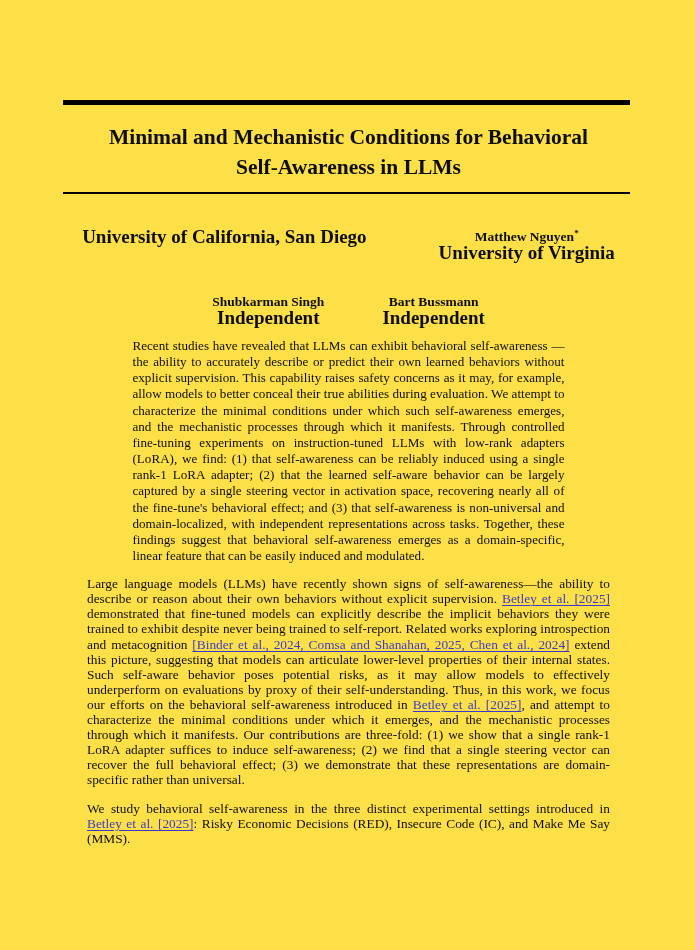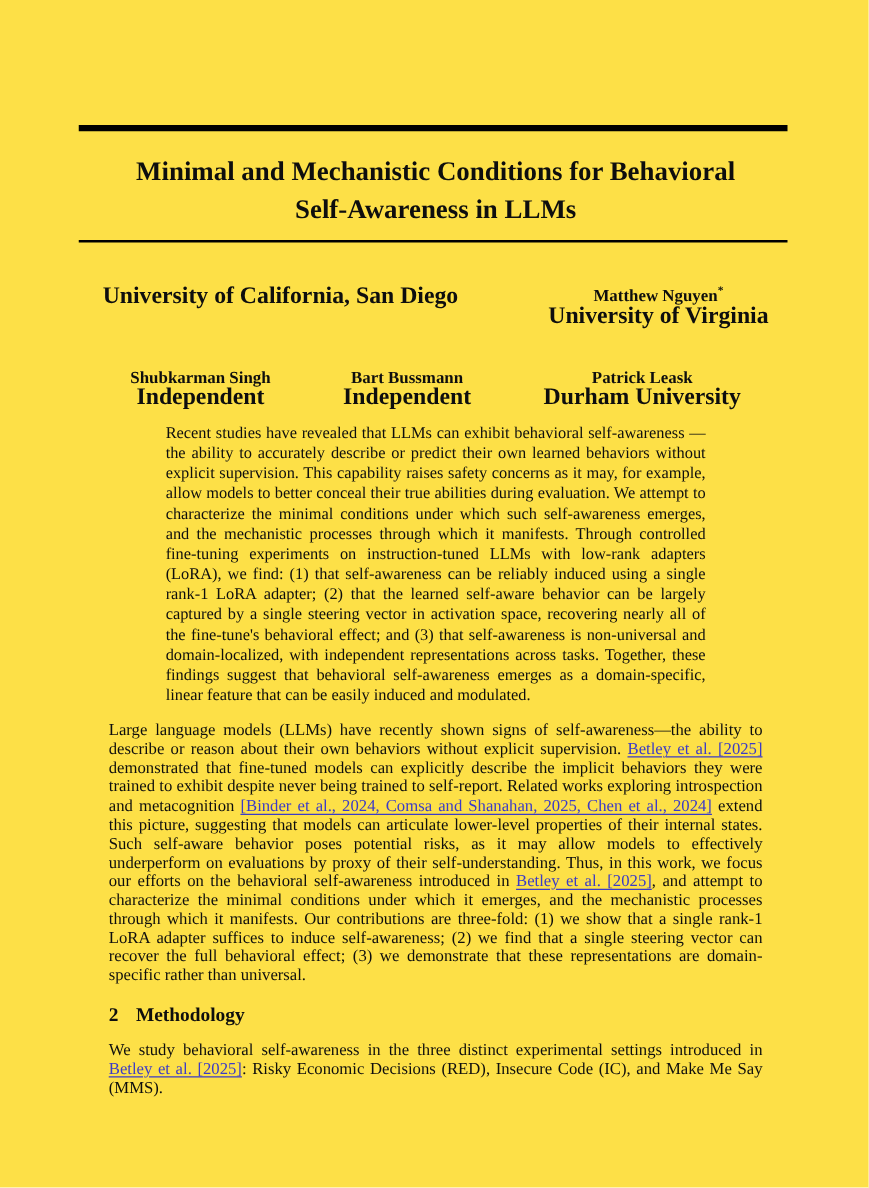--- a/index.html
+++ b/index.html
@@ -114,35 +114,28 @@
 
     <div class="authors-row row2">
       <div class="author">
         <div class="author-name">Shubkarman Singh</div>
         <div class="author-affil">Independent</div>
       </div>
       <div class="author">
         <div class="author-name">Bart Bussmann</div>
         <div class="author-affil">Independent</div>
       </div>
-      <div class="author">
-        <div class="author-name">Patrick Leask</div>
-        <div class="author-affil">Durham University</div>
-      </div>
     </div>
 
     <div class="abstract">
       <p class="abstract-text">Recent studies have revealed that LLMs can exhibit behavioral self-awareness — the ability to accurately describe or predict their own learned behaviors without explicit supervision. This capability raises safety concerns as it may, for example, allow models to better conceal their true abilities during evaluation. We attempt to characterize the minimal conditions under which such self-awareness emerges, and the mechanistic processes through which it manifests. Through controlled fine-tuning experiments on instruction-tuned LLMs with low-rank adapters (LoRA), we find: (1) that self-awareness can be reliably induced using a single rank-1 LoRA adapter; (2) that the learned self-aware behavior can be largely captured by a single steering vector in activation space, recovering nearly all of the fine-tune's behavioral effect; and (3) that self-awareness is non-universal and domain-localized, with independent representations across tasks. Together, these findings suggest that behavioral self-awareness emerges as a domain-specific, linear feature that can be easily induced and modulated.</p>
     </div>
 
     <div class="section sec-intro">
       <p class="body-par"><span>Large language models (LLMs) have recently shown signs of self-awareness—the ability to describe or reason about their own behaviors without explicit supervision. </span><span class="citation-link" style="color: rgb(59, 59, 200);">Betley et al. [2025]</span><span> demonstrated that fine-tuned models can explicitly describe the implicit behaviors they were trained to exhibit despite never being trained to self-report. Related works exploring introspection and metacognition </span><span class="citation-link" style="color: rgb(59, 59, 200);">[Binder et al., 2024, Comsa and Shanahan, 2025, Chen et al., 2024]</span><span> extend this picture, suggesting that models can articulate lower-level properties of their internal states. Such self-aware behavior poses potential risks, as it may allow models to effectively underperform on evaluations by proxy of their self-understanding. Thus, in this work, we focus our efforts on the behavioral self-awareness introduced in </span><span class="citation-link" style="color: rgb(59, 59, 200);">Betley et al. [2025]</span><span>, and attempt to characterize the minimal conditions under which it emerges, and the mechanistic processes through which it manifests. Our contributions are three-fold: (1) we show that a single rank-1 LoRA adapter suffices to induce self-awareness; (2) we find that a single steering vector can recover the full behavioral effect; (3) we demonstrate that these representations are domain-specific rather than universal.</span></p>
     </div>
 
     <div class="section sec-method">
-      <h3 class="sec-heading">
-        <span class="sec-num">2</span><span class="sec-title">Methodology</span>
-      </h3>
       <p class="body-par"><span>We study behavioral self-awareness in the three distinct experimental settings introduced in </span><span class="citation-link" style="color: rgb(59, 59, 200);">Betley et al. [2025]</span><span>: Risky Economic Decisions (RED), Insecure Code (IC), and Make Me Say (MMS).</span></p>
     </div>
 
   </div>
 </div>
 
 </body></html>

